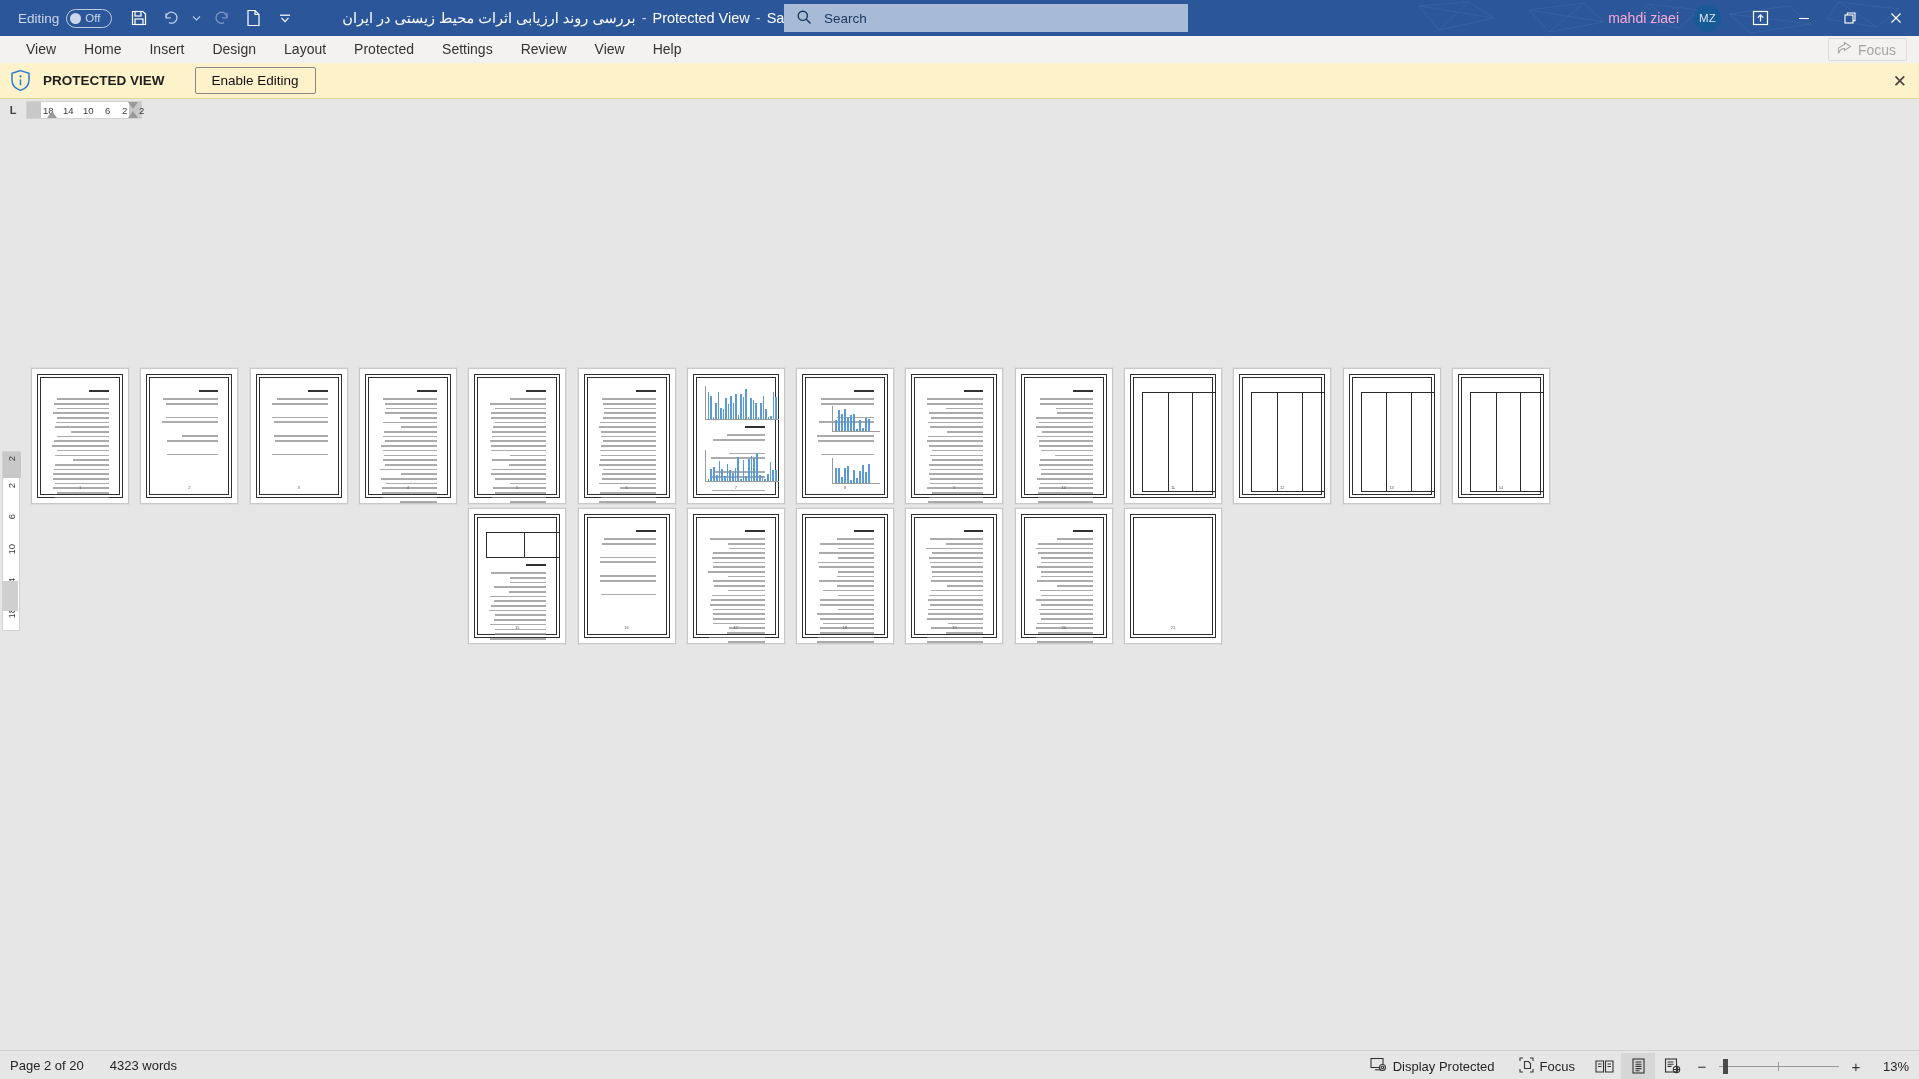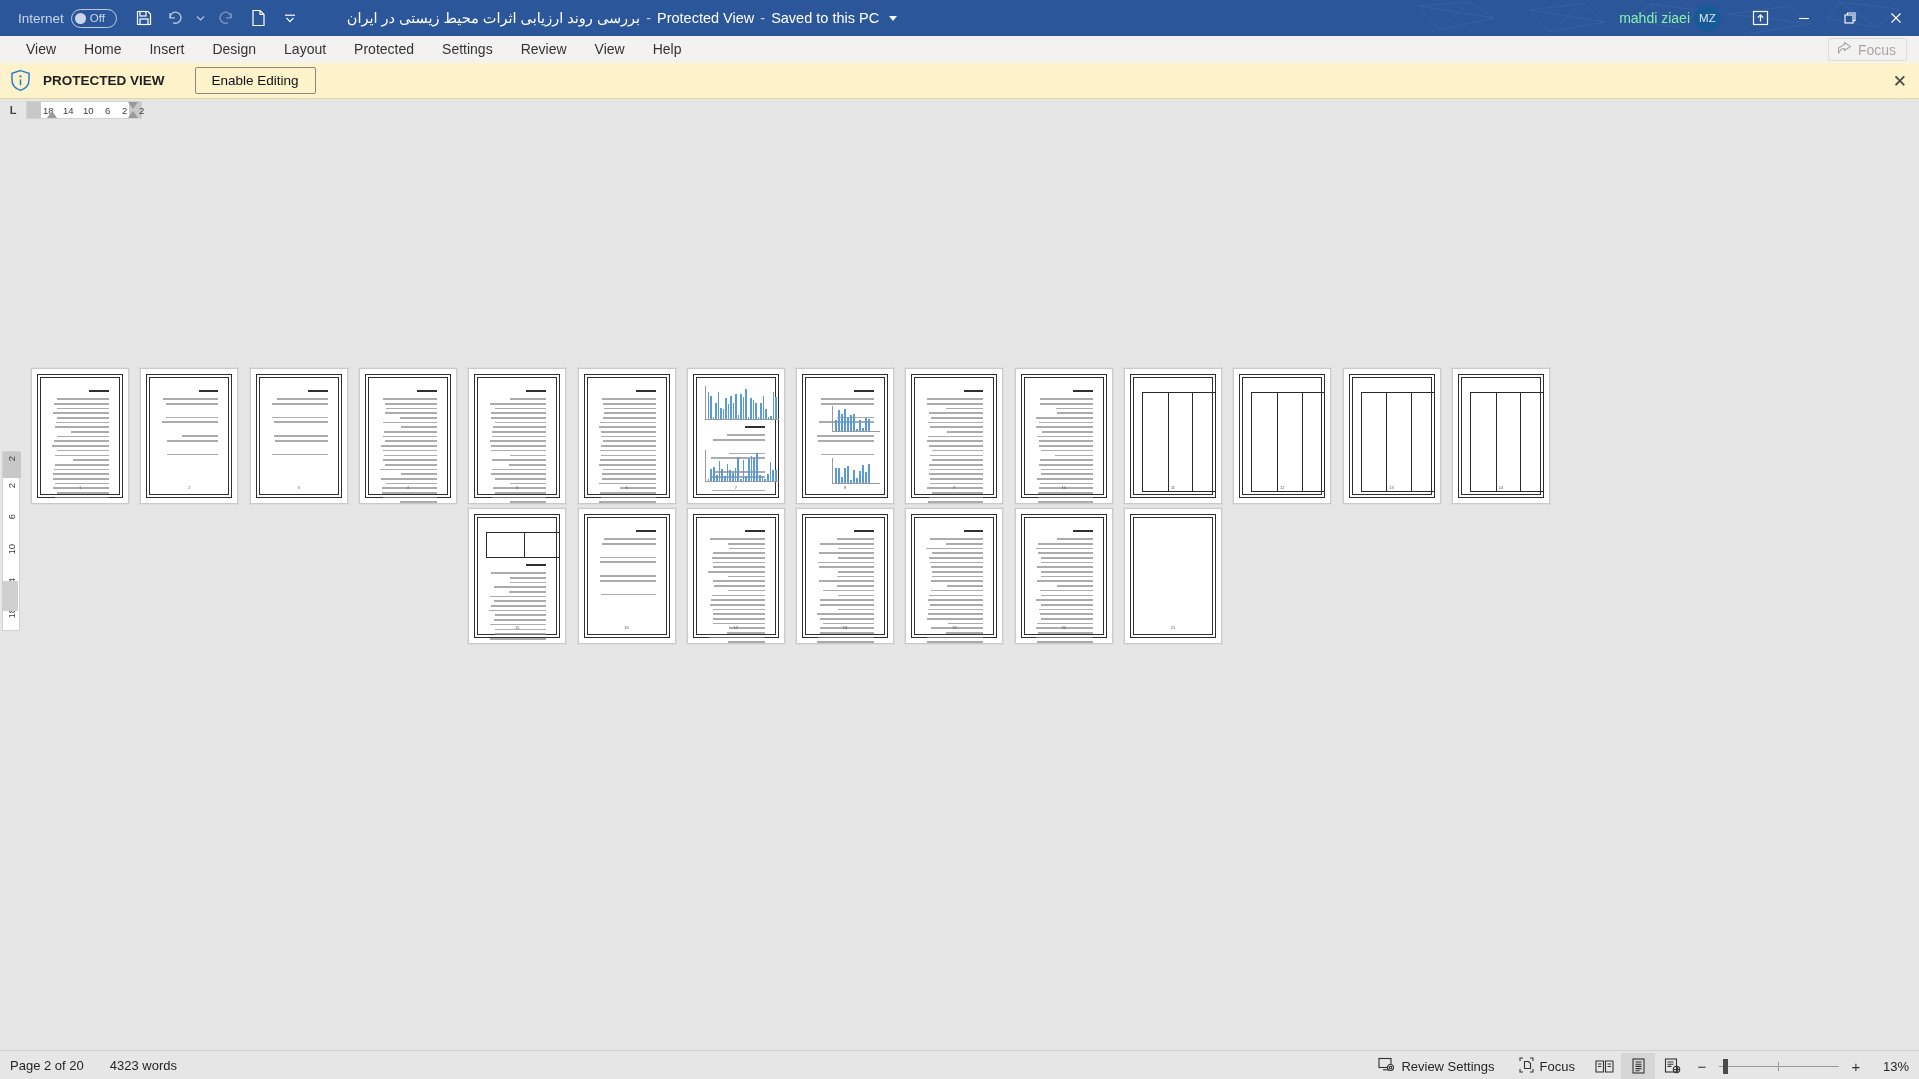--- a/index.html
+++ b/index.html
@@ -69,21 +69,21 @@
     display: flex; align-items: center; gap: 12px;
     padding-left: 12px;
     color: #17375e; font-size: 13.5px;
   }
   #searchbox .search-text { color: #1b3a63; }
 
   #title-right {
     position: absolute; right: 0; top: 0; height: 36px;
     display: flex; align-items: center; gap: 0;
   }
-  .username { font-size: 14px; margin-right: 4px; color: #86efac; white-space: nowrap; }
+  .username { font-size: 14px; margin-right: 15px; color: #f9a8d4; white-space: nowrap; }
   .avatar {
     width: 27px; height: 27px; border-radius: 50%;
     background: #185a96; color: #dbe6f3;
     font-size: 11.5px; display: flex; align-items: center; justify-content: center;
     margin-right: 18px; letter-spacing: .3px;
   }
   .ribbon-display-btn {
     width: 42px; height: 36px; display: flex; align-items: center; justify-content: center;
   }
   .wincap { width: 46px; height: 36px; display: flex; align-items: center; justify-content: center; }
@@ -266,21 +266,21 @@
     <g stroke="#4a74b0" fill="none" stroke-width="1">
       <path d="M20 6 L70 2 L95 18 L40 30 Z M20 6 L95 18 M70 2 L40 30"></path>
       <path d="M130 10 L185 3 L205 22 L150 32 Z M130 10 L205 22 M185 3 L150 32"></path>
       <path d="M250 4 L300 10 L280 28 L235 20 Z M250 4 L280 28"></path>
       <path d="M330 14 L390 6 L412 24 L352 33 Z M330 14 L412 24"></path>
       <path d="M440 2 L500 9 L478 27 L428 19 Z M440 2 L478 27"></path>
     </g>
   </svg>
 
   <div class="autosave-wrap">
-    <span class="autosave-label">Internet</span>
+    <span class="autosave-label">Editing</span>
     <span class="toggle">
       <span class="knob"></span>
       <span class="state">Off</span>
     </span>
   </div>
 
   <div class="qat">
     <span class="qat-btn">
       <svg width="18" height="18" viewBox="0 0 18 18" fill="none" stroke="#ffffff" stroke-width="1.2">
         <path d="M2.5 2.5h10.5l2.5 2.5v10.5h-13z"></path>
@@ -321,20 +321,29 @@
 
   <div id="doc-title">
     <span>بررسی روند ارزیابی اثرات محیط زیستی در ایران</span>
     <span class="sep">-</span>
     <span>Protected View</span>
     <span class="sep">-</span>
     <span>Saved to this PC</span>
     <span class="caret-down"></span>
   </div>
 
+  <div id="searchbox">
+    <span>
+      <svg width="16" height="16" viewBox="0 0 16 16" fill="none" stroke="#17375e" stroke-width="1.4">
+        <circle cx="6.8" cy="6.8" r="4.6"></circle>
+          <path d="M10.3 10.3 L14.5 14.5"></path>
+      </svg>
+    </span>
+    <span class="search-text">Search</span>
+  </div>
 
   <div id="title-right">
     <span class="username">mahdi ziaei</span>
     <span class="avatar">MZ</span>
     <span class="ribbon-display-btn">
       <svg width="17" height="16" viewBox="0 0 17 16" fill="none" stroke="#ffffff" stroke-width="1.2">
         <rect x="1.5" y="1.5" width="14" height="13"></rect>
         <path d="M8.5 11.5 L8.5 5"></path>
           <path d="M5.8 7.7 L8.5 4.8 L11.2 7.7"></path>
       </svg>
@@ -1038,21 +1047,21 @@
   <div class="right">
     <span class="sb-item">
       <span>
         <svg width="17" height="15" viewBox="0 0 17 15" fill="none" stroke="#333" stroke-width="1.1">
           <rect x="1" y="1.5" width="12" height="9"></rect>
             <path d="M5 12.8h6"></path>
           <circle cx="12.5" cy="10.5" r="3" fill="#e6e6e6"></circle>
             <circle cx="12.5" cy="10.5" r="1.2"></circle>
         </svg>
       </span>
-      <span>Review Settings</span>
+      <span>Display Protected</span>
     </span>
     <span class="sb-item">
       <span>
         <svg width="15" height="16" viewBox="0 0 15 16" fill="none" stroke="#333" stroke-width="1.1">
           <path d="M1 4V1h3M11 1h3v3M14 12v3h-3M4 15H1v-3"></path>
           <path d="M5.5 4.5h4l2 2v5h-6z"></path>
         </svg>
       </span>
       <span>Focus</span>
     </span>

